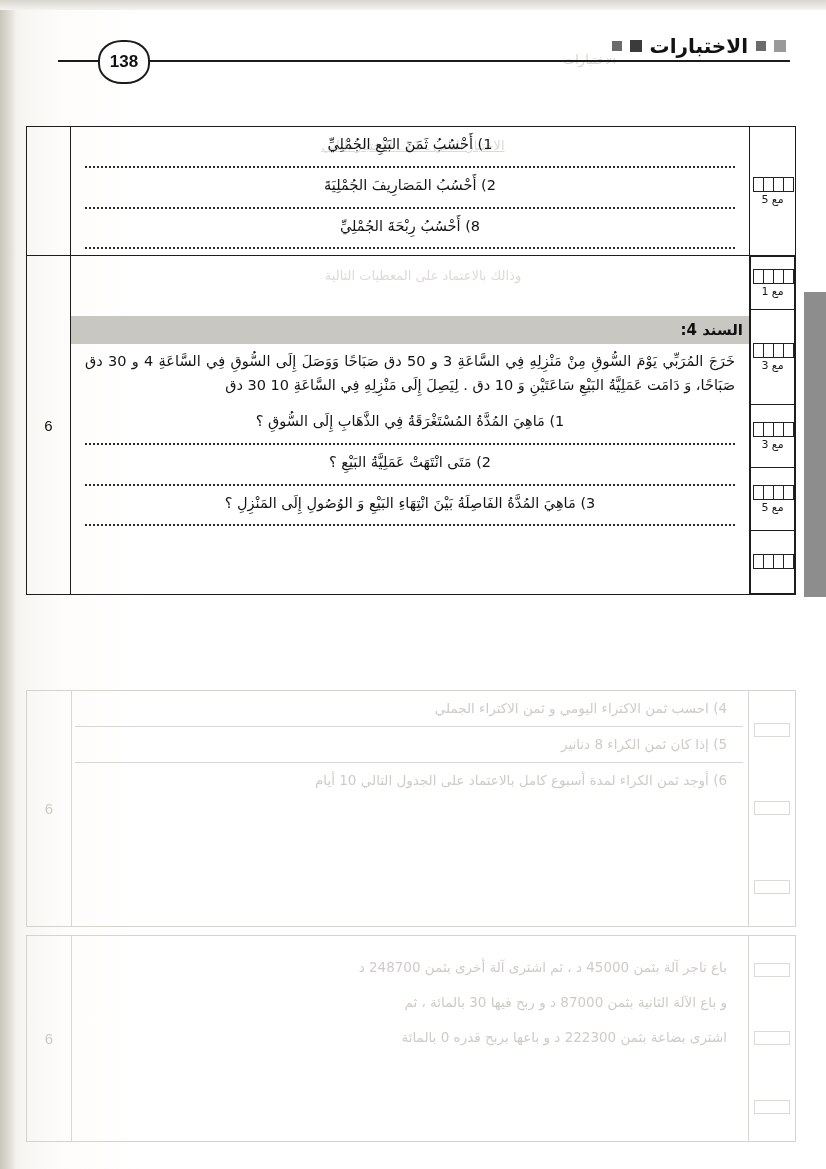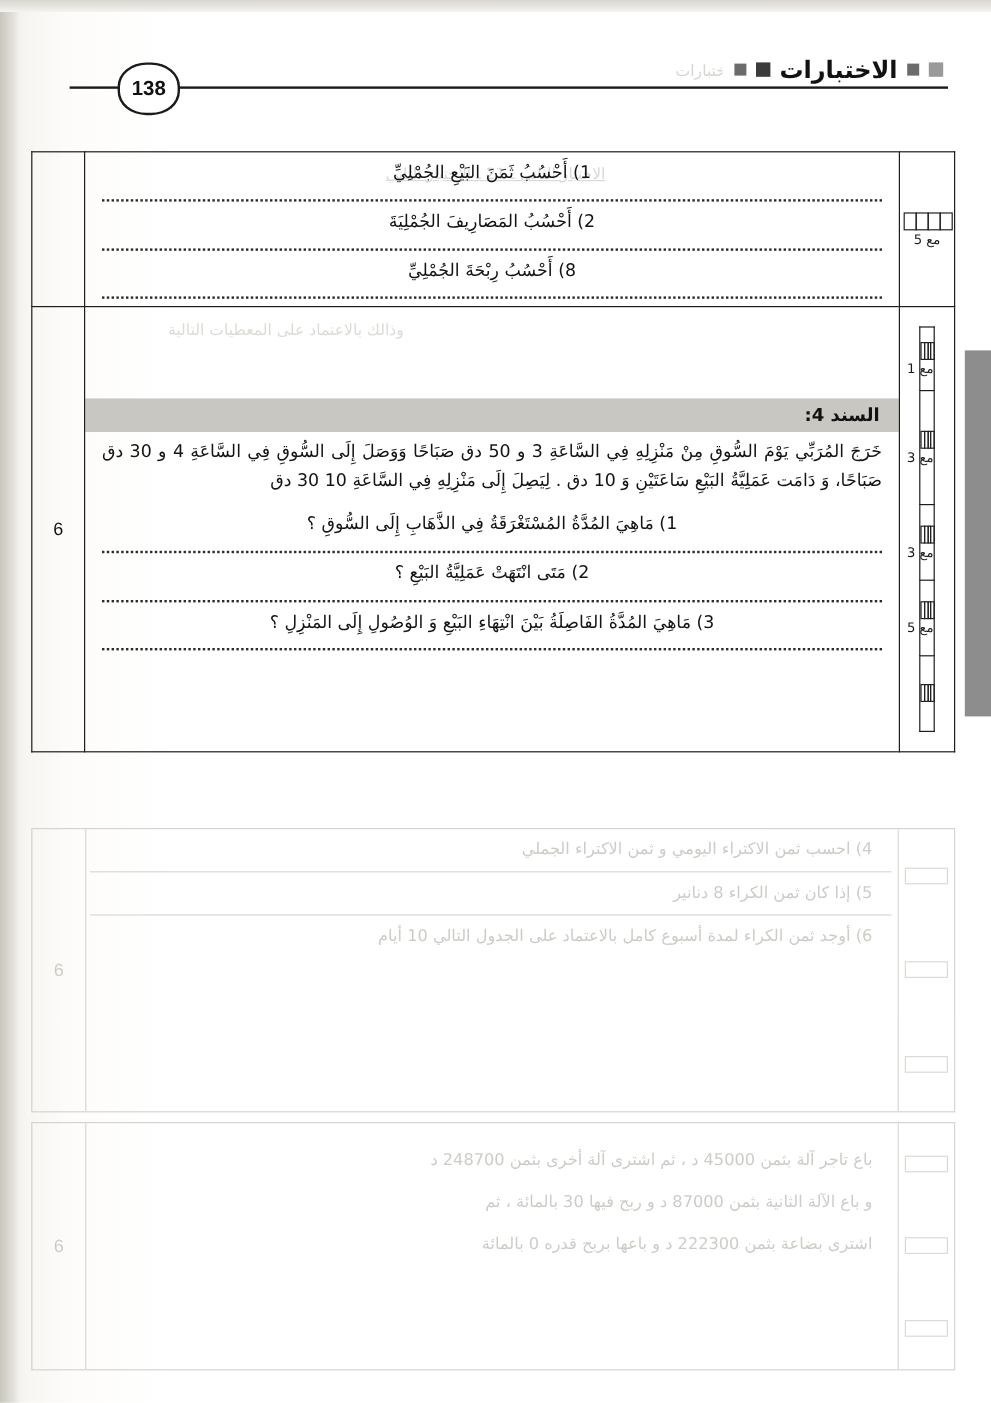--- a/index.html
+++ b/index.html
@@ -47,21 +47,21 @@
     top: 292px;
     width: 22px;
     height: 305px;
     background: #8d8d8d;
     z-index: 2;
   }
 
   
   .header {
     position: absolute;
-    top: 44px;
+    top: 32px;
     right: 36px;
     left: 58px;
     height: 46px;
   }
   .header-rule {
     position: absolute;
     top: 28px;
     left: 0;
     right: 0;
     border-top: 2px solid #1b1b1b;
@@ -170,21 +170,21 @@
     color: #141414;
     line-height: 1.5;
   }
   .dotted {
     border-bottom: 2px dotted #2a2a2a;
     height: 0;
     margin: 6px 14px 0 14px;
   }
   .sanad-bar {
     background: #c9c7c2;
-    padding: 5px 16px;
+    padding: 5px 6px;
     text-align: right;
     direction: rtl;
     font-family: "DejaVu Sans", sans-serif;
     font-size: 15px;
     font-weight: bold;
     color: #111;
   }
   .para {
     padding: 6px 14px 6px 14px;
     direction: rtl;
@@ -265,21 +265,21 @@
     font-size: 13px;
     color: #dcd9d4;
     direction: rtl;
     text-decoration: underline;
   }
   .ghost-mid-text {
     position: absolute;
     top: 268px;
     right: 120px;
     left: 140px;
-    text-align: left;
+    text-align: center;
     font-family: "DejaVu Sans", sans-serif;
     font-size: 13px;
     color: #dedbd6;
     direction: rtl;
   }
 </style>
 </head>
 <body>
 
 <div class="page">
@@ -329,21 +329,21 @@
           <div class="line-row">2) أَحْسُبُ المَصَارِيفَ الجُمْلِيَةَ</div>
           <div class="dotted"></div>
           <div class="line-row">8) أَحْسُبُ رِبْحَةَ الجُمْلِيِّ</div>
           <div class="dotted"></div>
           <div style="height:6px"></div>
         </td>
         <td class="qnum-cell"></td>
       </tr>
 
       <tr>
-        <td style="padding:16px;vertical-align:top;border-left:1px solid #1d1d1d">
+        <td style="padding:0;vertical-align:top;border-left:1px solid #1d1d1d">
           <table class="inner">
             <tbody>
                   <tr class="with-sep">
                     <td class="marks-cell" style="height:52px">
               <div class="boxes">
                 <span class="b"></span>
                 <span class="b"></span>
                 <span class="b"></span>
                 <span class="b"></span>
               </div>

